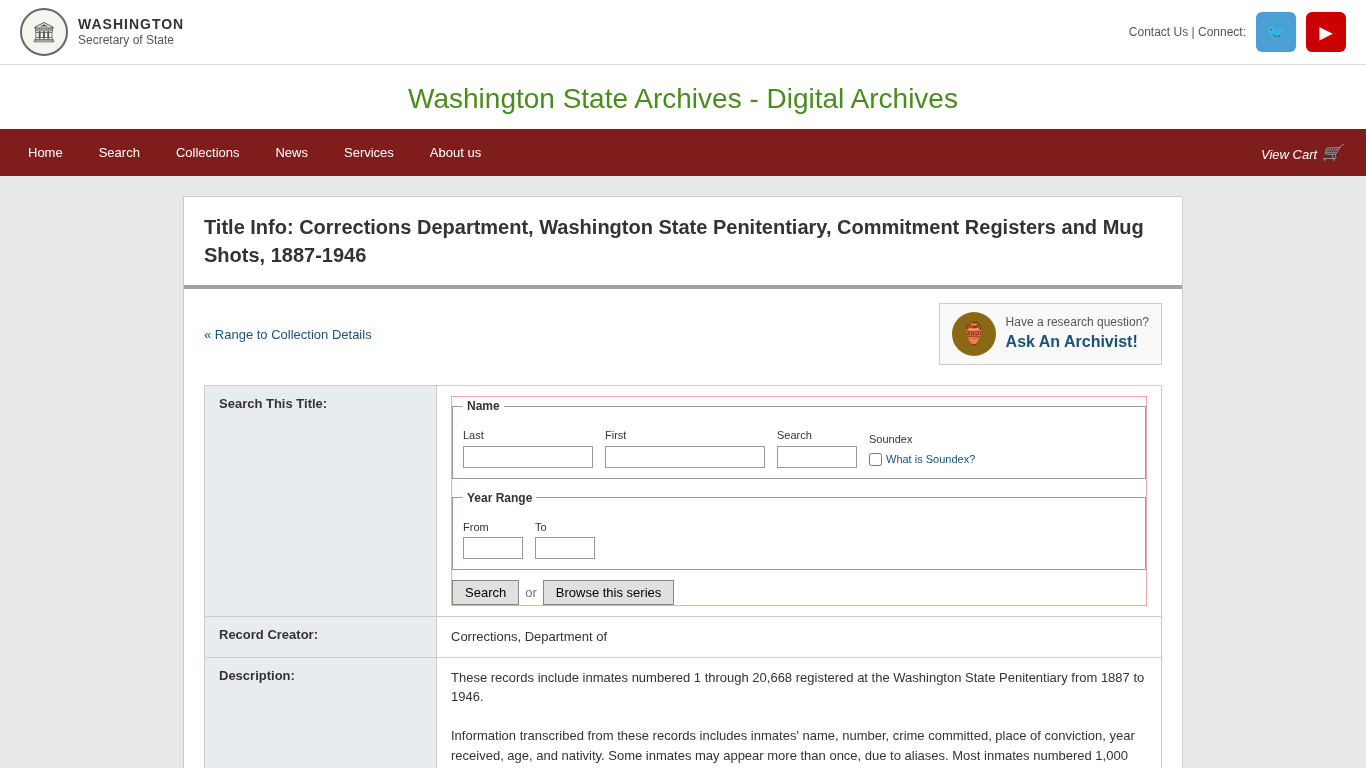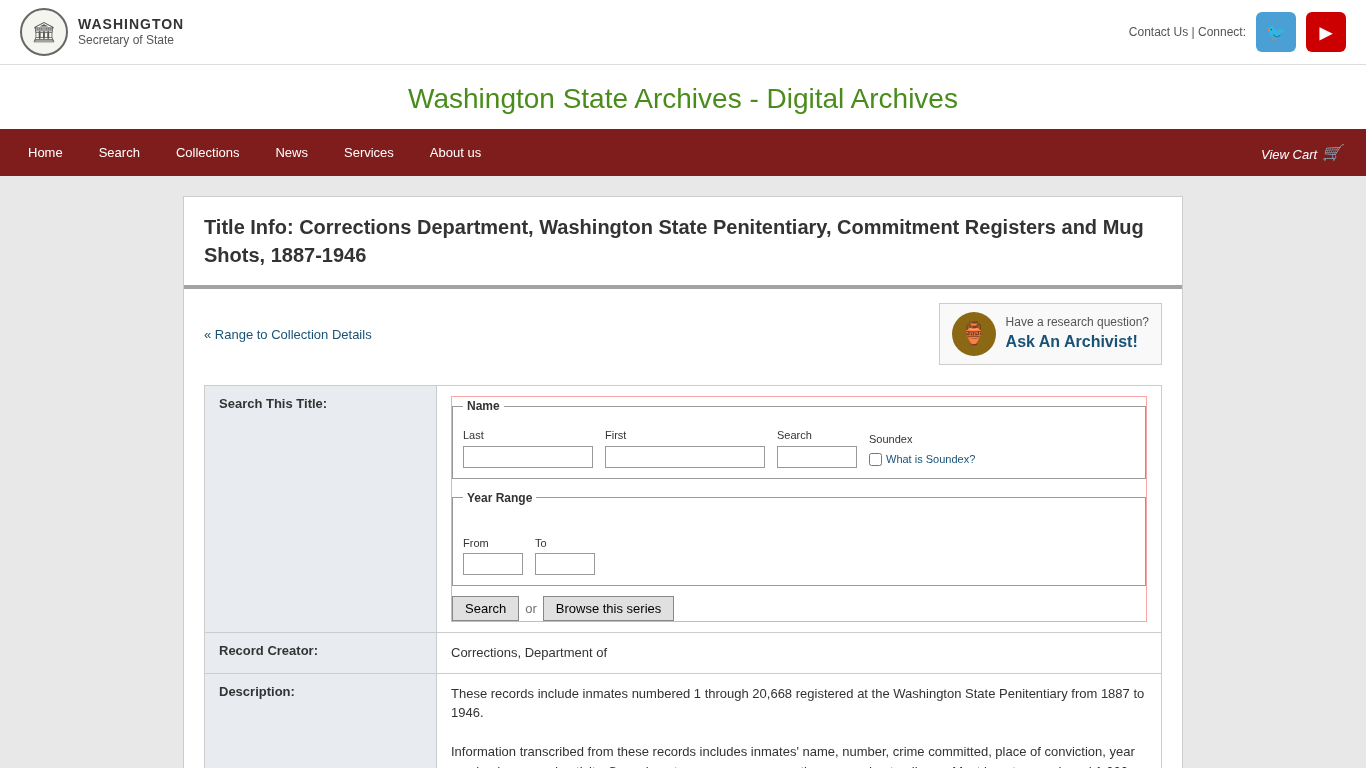--- a/index.html
+++ b/index.html
@@ -125,21 +125,21 @@
     .name-fields { display: flex; gap: 12px; align-items: flex-end; margin-top: 4px; }
     .field-group { display: flex; flex-direction: column; gap: 2px; }
     .field-group label { font-size: 11px; color: #333; }
     .field-group input[type="text"] {
       border: 1px solid #999; padding: 3px 5px; font-size: 12px;
     }
     .soundex-group { display: flex; flex-direction: column; gap: 2px; }
     .soundex-group label { font-size: 11px; color: #333; }
     .soundex-check { display: flex; align-items: center; gap: 4px; margin-top: 2px; }
     .soundex-link { color: #1a5276; font-size: 11px; text-decoration: none; cursor: pointer; }
-    .year-fields { display: flex; gap: 12px; margin-top: 20px; }
+    .year-fields { display: flex; gap: 12px; margin-top: 4px; }
     .search-buttons { display: flex; align-items: center; gap: 6px; margin-top: 10px; }
     .btn-search, .btn-browse {
       padding: 4px 12px; font-size: 13px; cursor: pointer;
       border: 1px solid #888; background: #e0e0e0;
     }
     .or-text { font-size: 13px; color: #737373; }
   </style>
 </head>
 <body>
 

